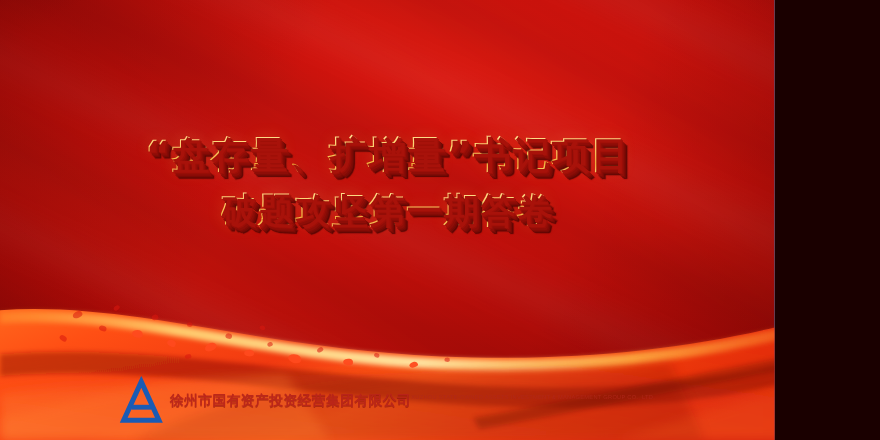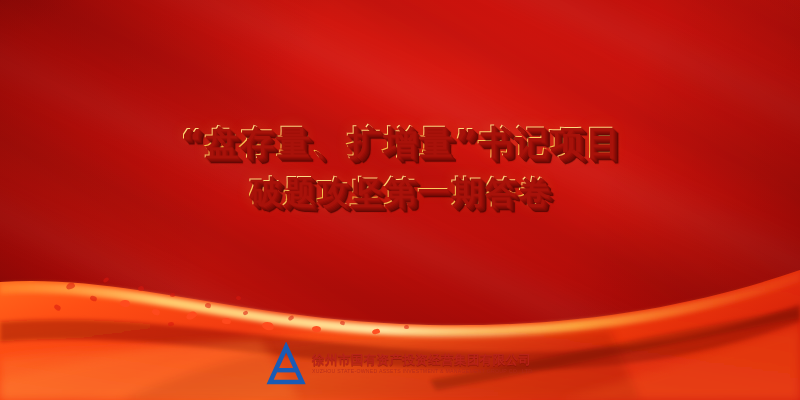--- a/index.html
+++ b/index.html
@@ -1,21 +1,21 @@
 <!DOCTYPE html>
 <html><head>
 <meta charset="utf-8">
 <title>Banner</title>
 <style>
   html,body{margin:0;padding:0;background:#1a0000;}
   *{box-sizing:border-box;}
 
   #stage{
     position:relative;
-    width:800px;height:400px;
+    width:704px;height:400px;
     overflow:hidden;
     font-family:"DejaVu Sans","Liberation Sans",sans-serif;
     background:#c4b5fd;
   }
 
   
   .bg-base{
     position:absolute;inset:0;
     background:
       radial-gradient(125% 95% at 58% 18%, #d81710 0%, #c6110c 42%, #a60b08 78%, #8e0705 100%);
@@ -101,21 +101,21 @@
 
   
   .logo-row{
     position:absolute;
     left:50%;bottom:14px;
     transform:translateX(-50%);
     display:flex;align-items:center;gap:6px;
     z-index:7;
   }
   .logo-mark{width:40px;height:44px;flex:0 0 auto;}
-  .logo-text{display:flex;flex-direction:column;justify-content:flex-end;line-height:1;}
+  .logo-text{display:flex;flex-direction:row;justify-content:flex-end;line-height:1;}
   .logo-cn{
     font-size:12.5px;font-weight:bold;color:#b8231a;
     letter-spacing:.4px;white-space:nowrap;
     text-shadow:0 1px 0 rgba(120,10,5,.5);
     opacity:.92;
   }
   .logo-en{
     font-size:5.2px;color:#b0281c;letter-spacing:.25px;
     white-space:nowrap;margin-top:2px;opacity:.8;
     font-family:"Liberation Sans",sans-serif;

